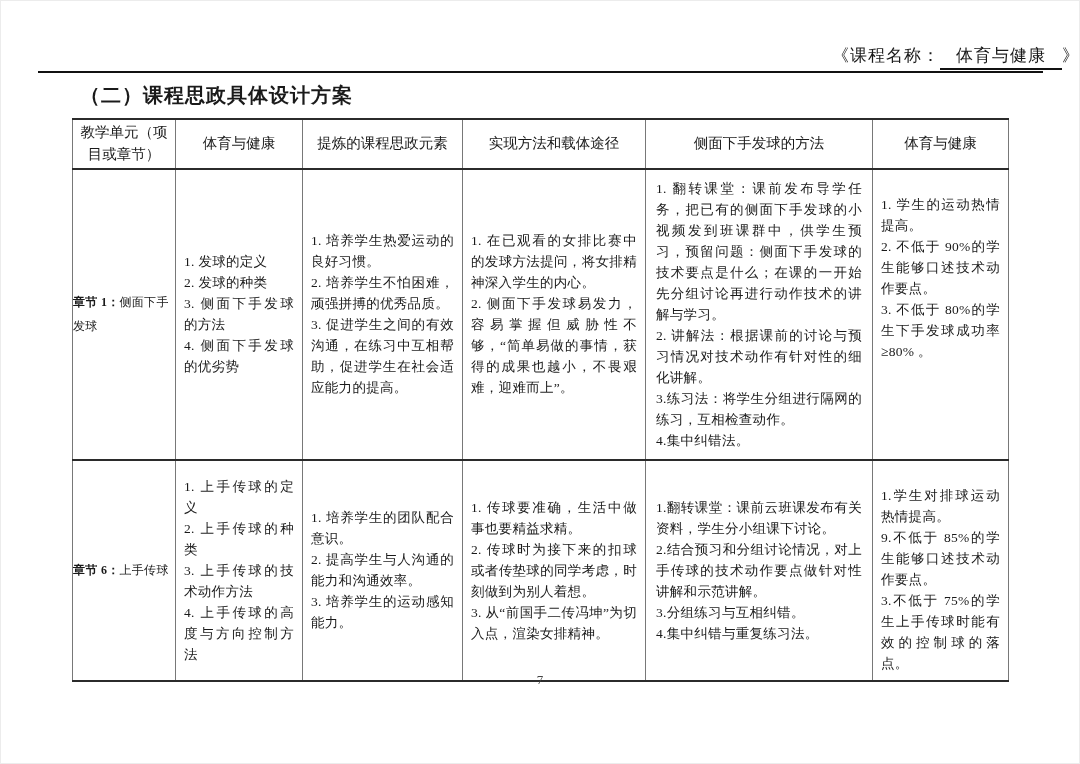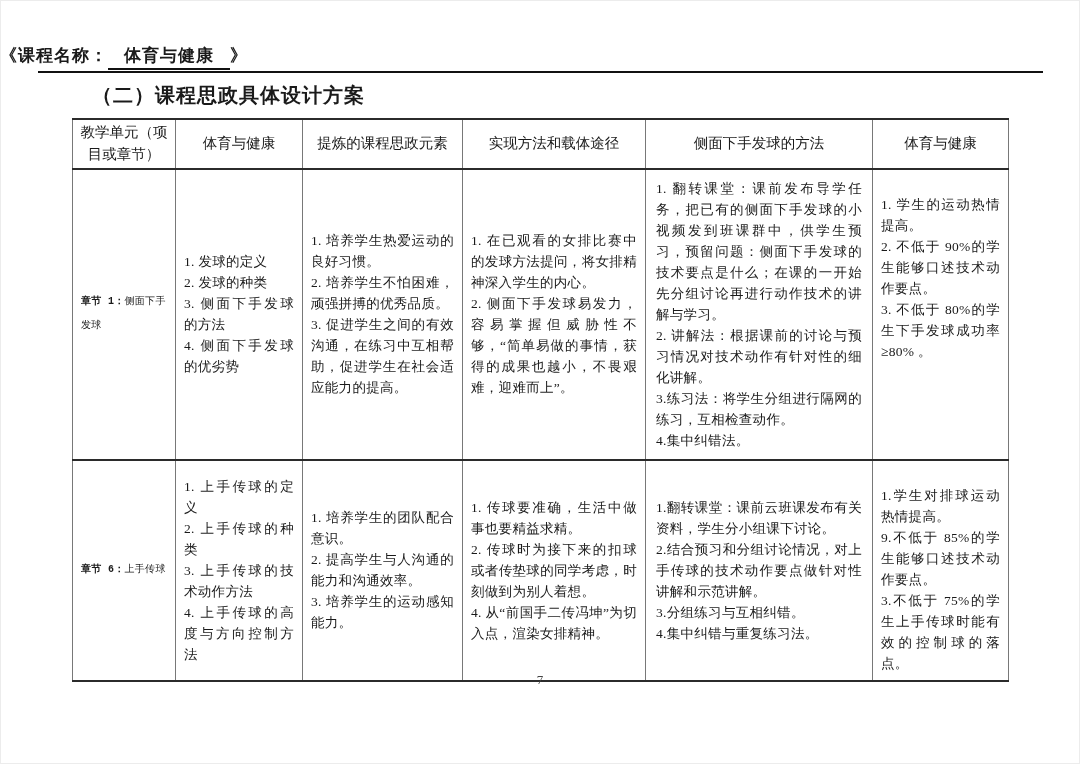--- a/index.html
+++ b/index.html
@@ -13,37 +13,37 @@
   }
   .page {
     position: absolute; inset: 0;
     background: #fff;
     box-shadow: inset 0 0 0 1px #ececec;
     overflow: hidden;
   }
 
   .course-title {
     position: absolute; top: 44px; left: 0; width: 100%;
-    text-align: left;
+    text-align: right;
     font-family: "Liberation Sans", "DejaVu Sans", sans-serif;
-    font-weight: 700; font-size: 17px; letter-spacing: 1px;
+    font-weight: 400; font-size: 17px; letter-spacing: 1px;
   }
   .course-name {
     display: inline-block;
     border-bottom: 2px solid #111;
     padding: 0 16px 1px 16px;
   }
 
   .top-rule {
     position: absolute; left: 38px; top: 71px;
     width: 1005px; height: 2px; background: #111;
   }
 
   .section-heading {
-    position: absolute; left: 92px; top: 82px; margin: 0;
+    position: absolute; left: 80px; top: 82px; margin: 0;
     font-family: "Liberation Sans", "DejaVu Sans", sans-serif;
     font-size: 20px; font-weight: 700; letter-spacing: 1px;
   }
 
   table.design-table {
     position: absolute; left: 72px; top: 118px;
     width: 936px;
     border-collapse: collapse; table-layout: fixed;
     background: #fff;
   }
@@ -67,24 +67,23 @@
   }
   .design-table td {
     font-size: 13.5px; line-height: 21px;
     vertical-align: middle;
     padding: 6px 8px;
     white-space: pre-line;
     text-align: justify;
     letter-spacing: 0.3px;
   }
   td.c-unit {
-    font-size: 10px; line-height: 24px;
+    font-size: 12px; line-height: 24px;
     text-align: left;
-    padding: 6px 8px;
-    font-family: Liberation Mono, monospace;
+    padding: 6px 0;
   }
   .unit-label { font-weight: 700; }
   td.c-methods { padding: 8px 10px; }
   td.c-outcomes {
     vertical-align: top;
     padding-top: 24px;
   }
 
   .page-number {
     position: absolute; top: 672px; left: 0; width: 100%;
@@ -147,21 +146,21 @@
         <td class="c-unit"><span class="unit-label">章节 6：</span><span>上手传球</span></td>
         <td class="c-knowledge">1. 上手传球的定义
 2. 上手传球的种类
 3. 上手传球的技术动作方法
 4. 上手传球的高度与方向控制方法</td>
         <td class="c-elements">1. 培养学生的团队配合意识。
 2. 提高学生与人沟通的能力和沟通效率。
 3. 培养学生的运动感知能力。</td>
         <td class="c-materials">1. 传球要准确，生活中做事也要精益求精。
 2. 传球时为接下来的扣球或者传垫球的同学考虑，时刻做到为别人着想。
-4. 从“前国手二传冯坤”为切入点，渲染女排精神。</td>
+3. 从“前国手二传冯坤”为切入点，渲染女排精神。</td>
         <td class="c-methods">1.翻转课堂：课前云班课发布有关资料，学生分小组课下讨论。
 2.结合预习和分组讨论情况，对上手传球的技术动作要点做针对性讲解和示范讲解。
 3.分组练习与互相纠错。
 4.集中纠错与重复练习法。</td>
         <td class="c-outcomes">1.学生对排球运动热情提高。
 9.不低于 85%的学生能够口述技术动作要点。
 3.不低于 75%的学生上手传球时能有效的控制球的落点。</td>
       </tr>
     </tbody>
   </table>

